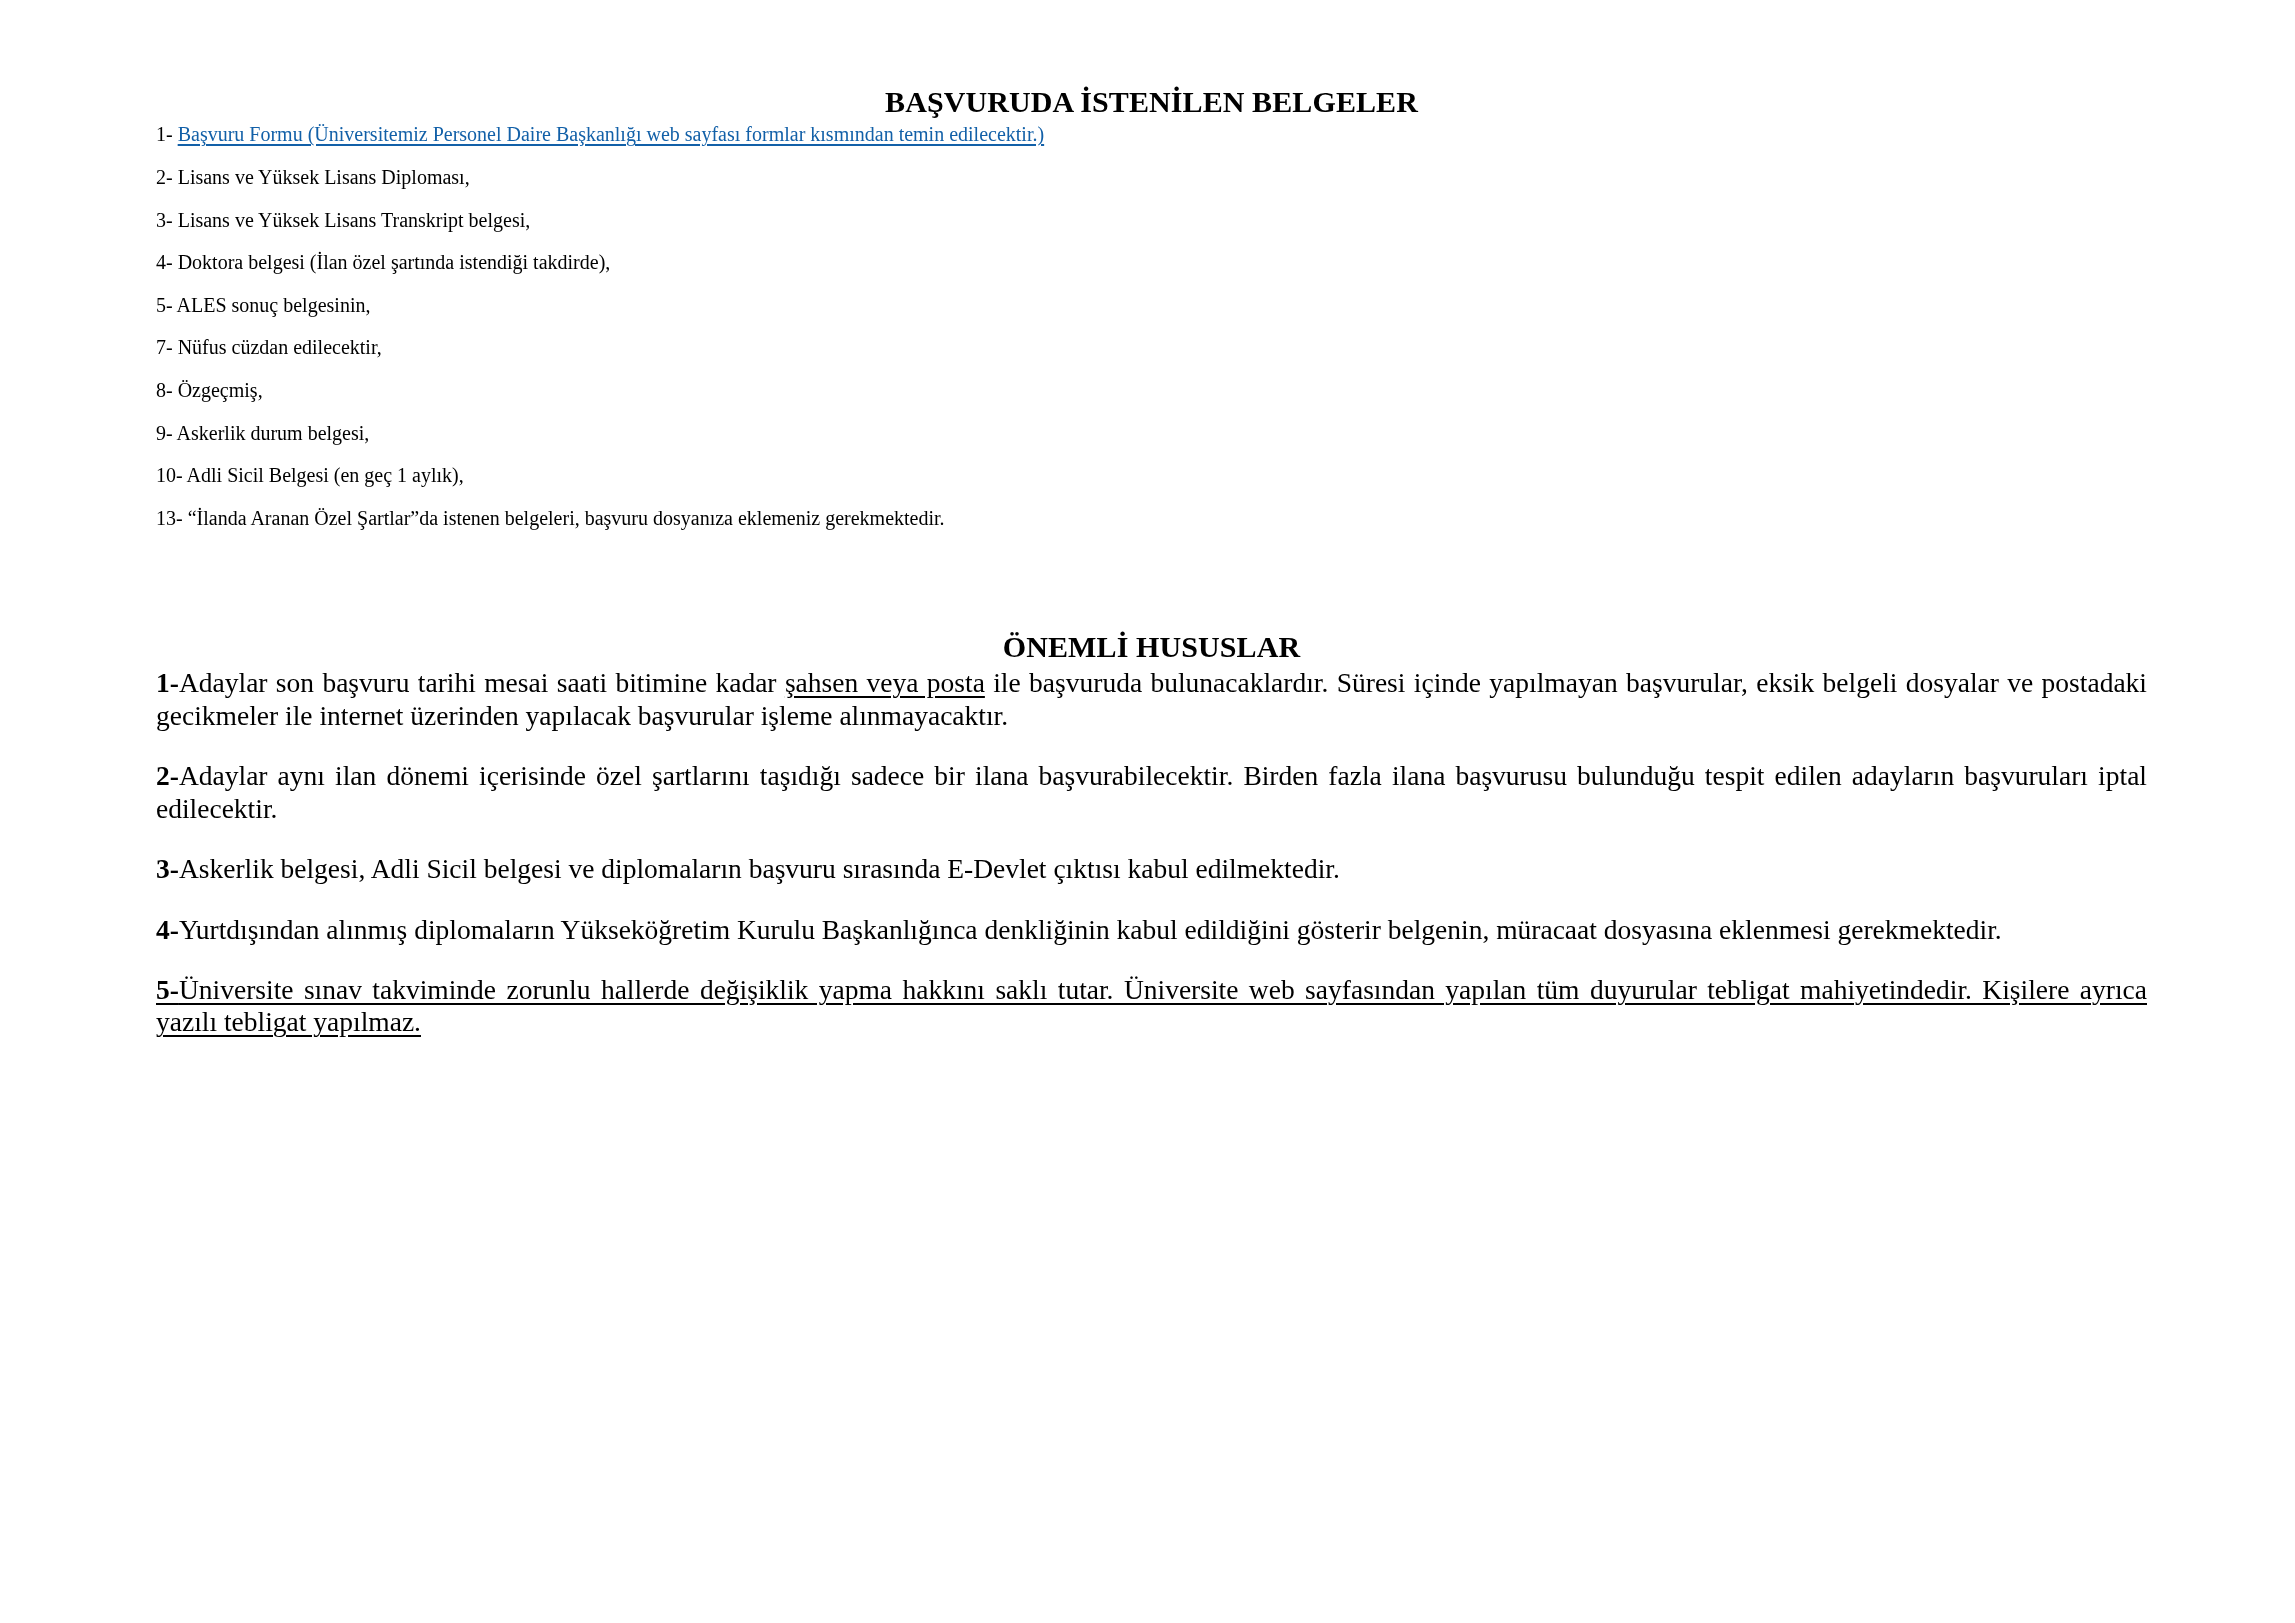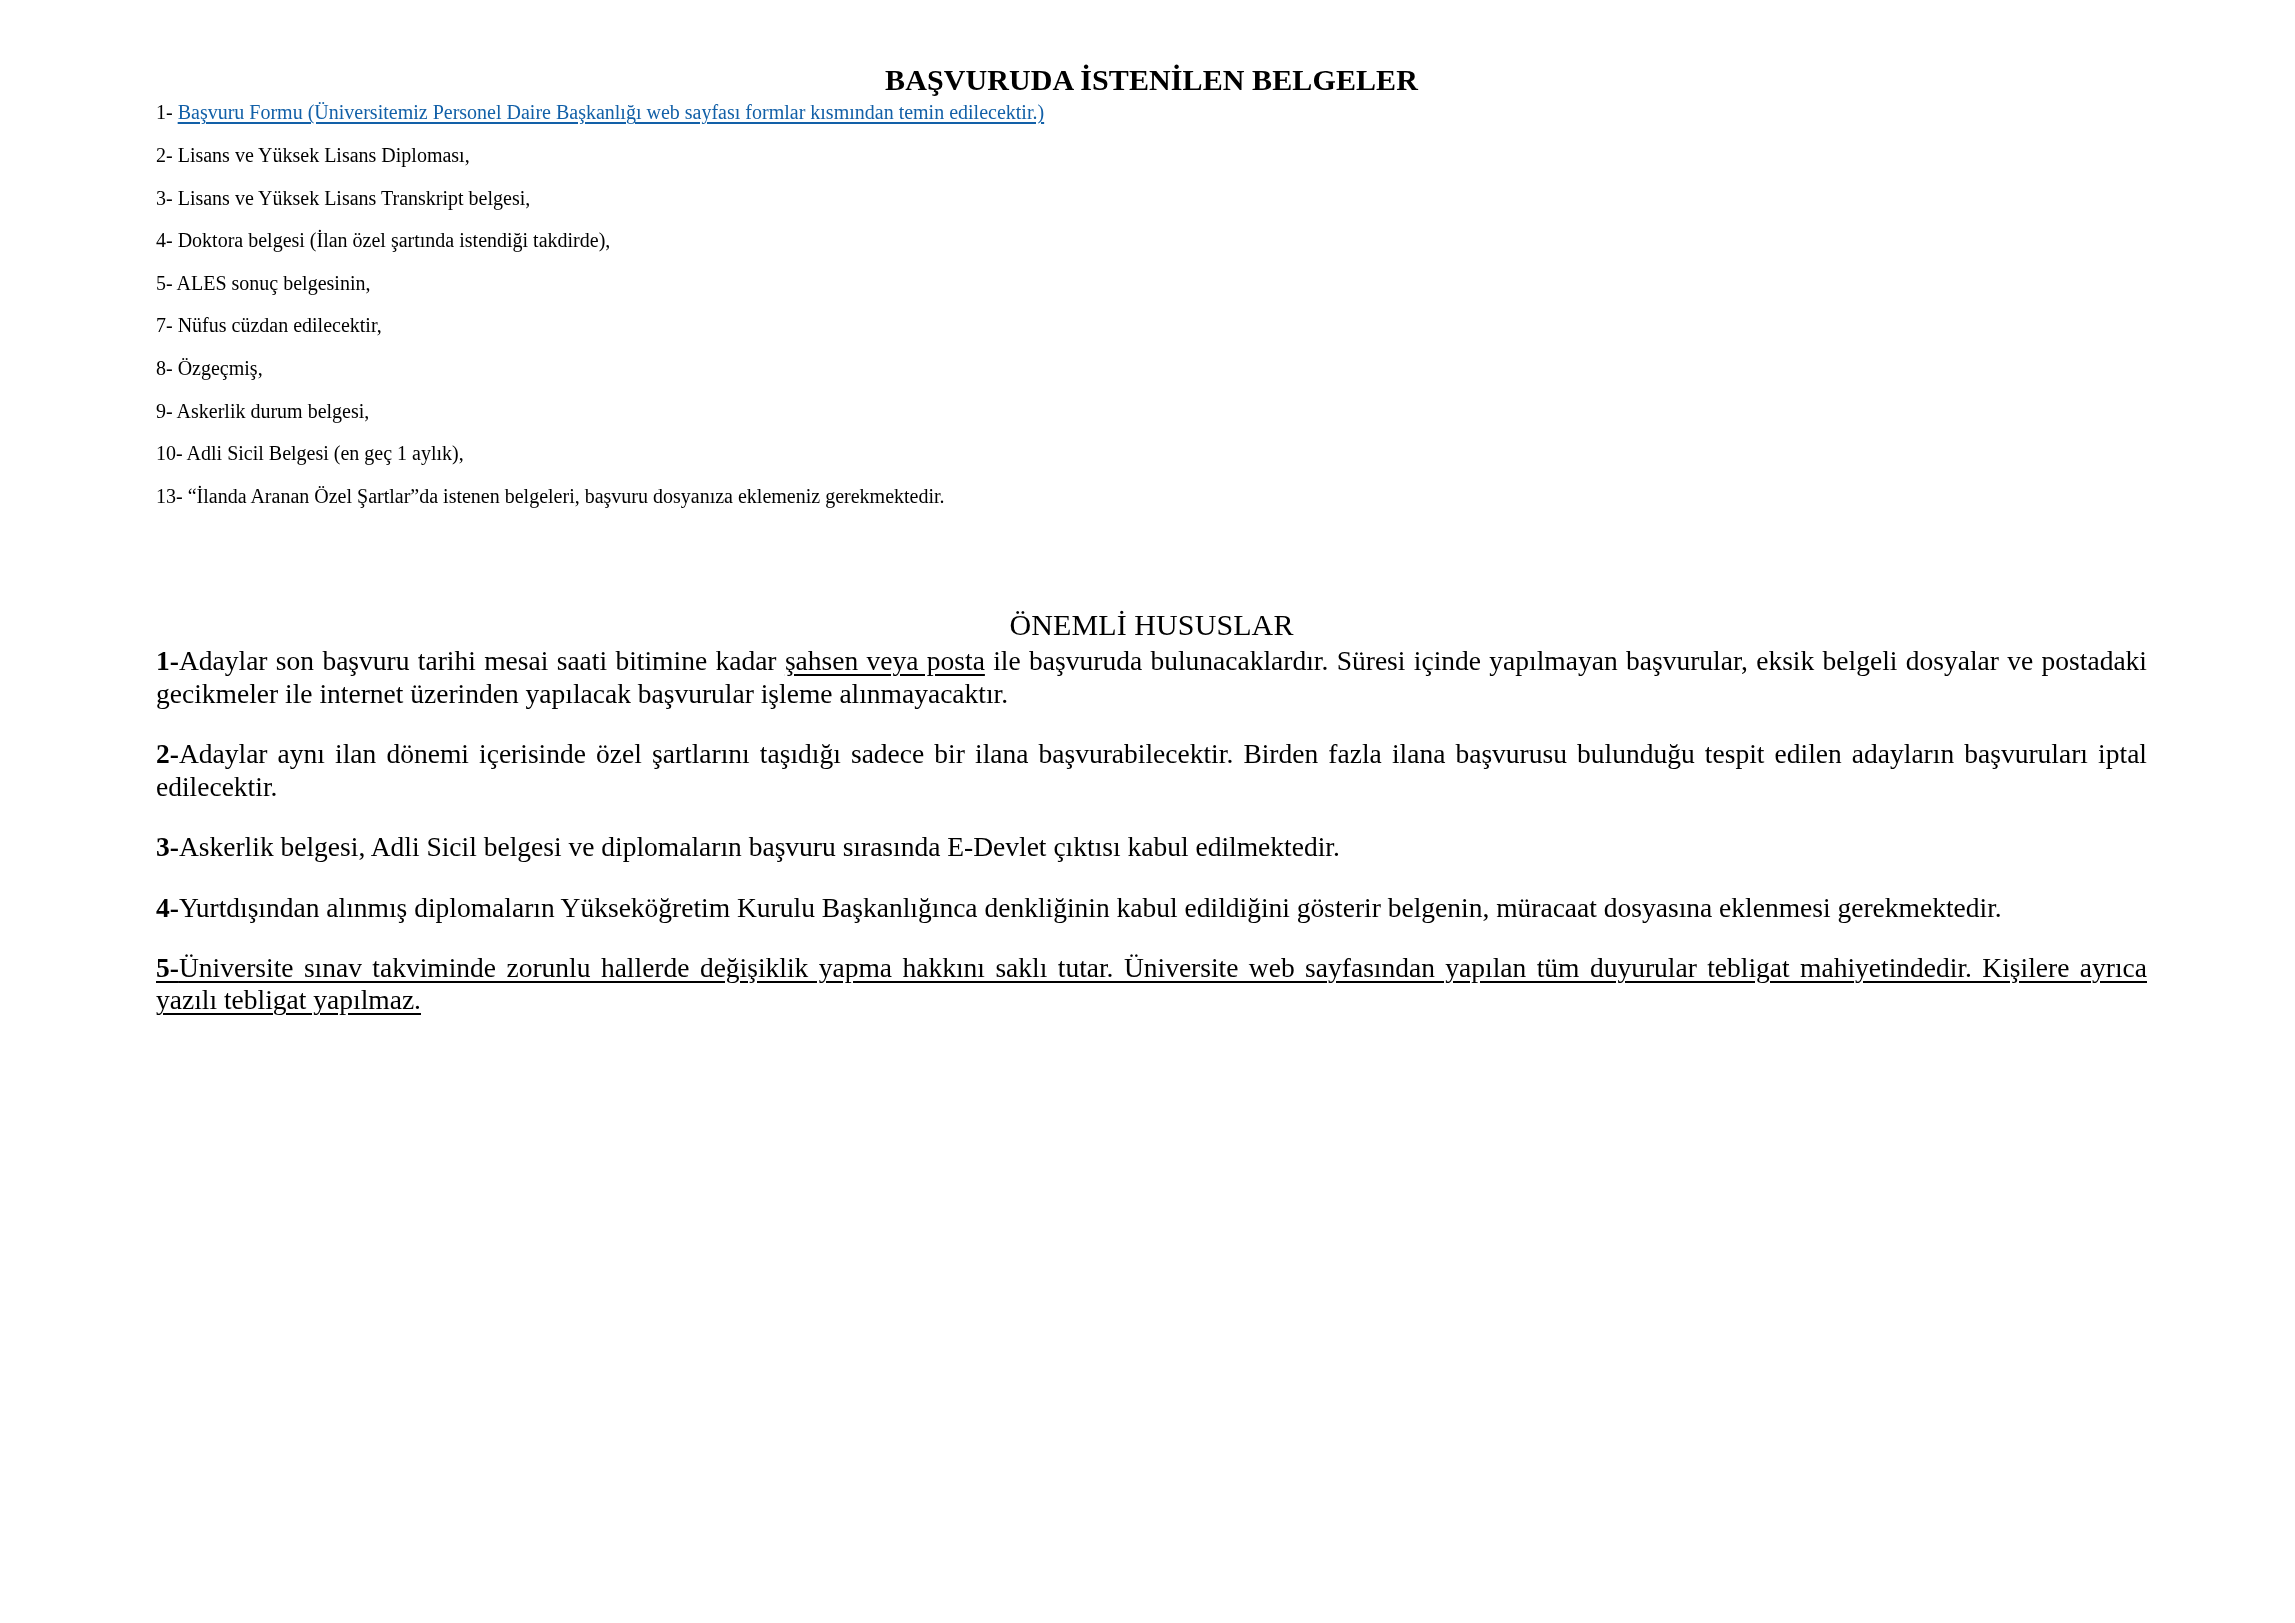--- a/index.html
+++ b/index.html
@@ -20,37 +20,37 @@
     width: 2295px;
     height: 1623px;
     box-sizing: border-box;
     padding: 0;
     overflow: hidden;
   }
 
   .content {
     position: absolute;
     left: 156px;
-    top: 63px;
+    top: 85px;
     width: 1991px;
   }
 
   
   .doc-title {
     font-size: 30px;
     font-weight: bold;
     text-align: center;
     line-height: 1.15;
     margin: 0 0 3.9px 0;
     letter-spacing: 0.1px;
   }
 
   .section-title {
     font-size: 30px;
-    font-weight: normal;
+    font-weight: bold;
     text-align: center;
     line-height: 1.15;
     margin: 0 0 2.6px 0;
     letter-spacing: 0.1px;
   }
 
   
   .doc-list {
     margin: 0;
     padding: 0;

